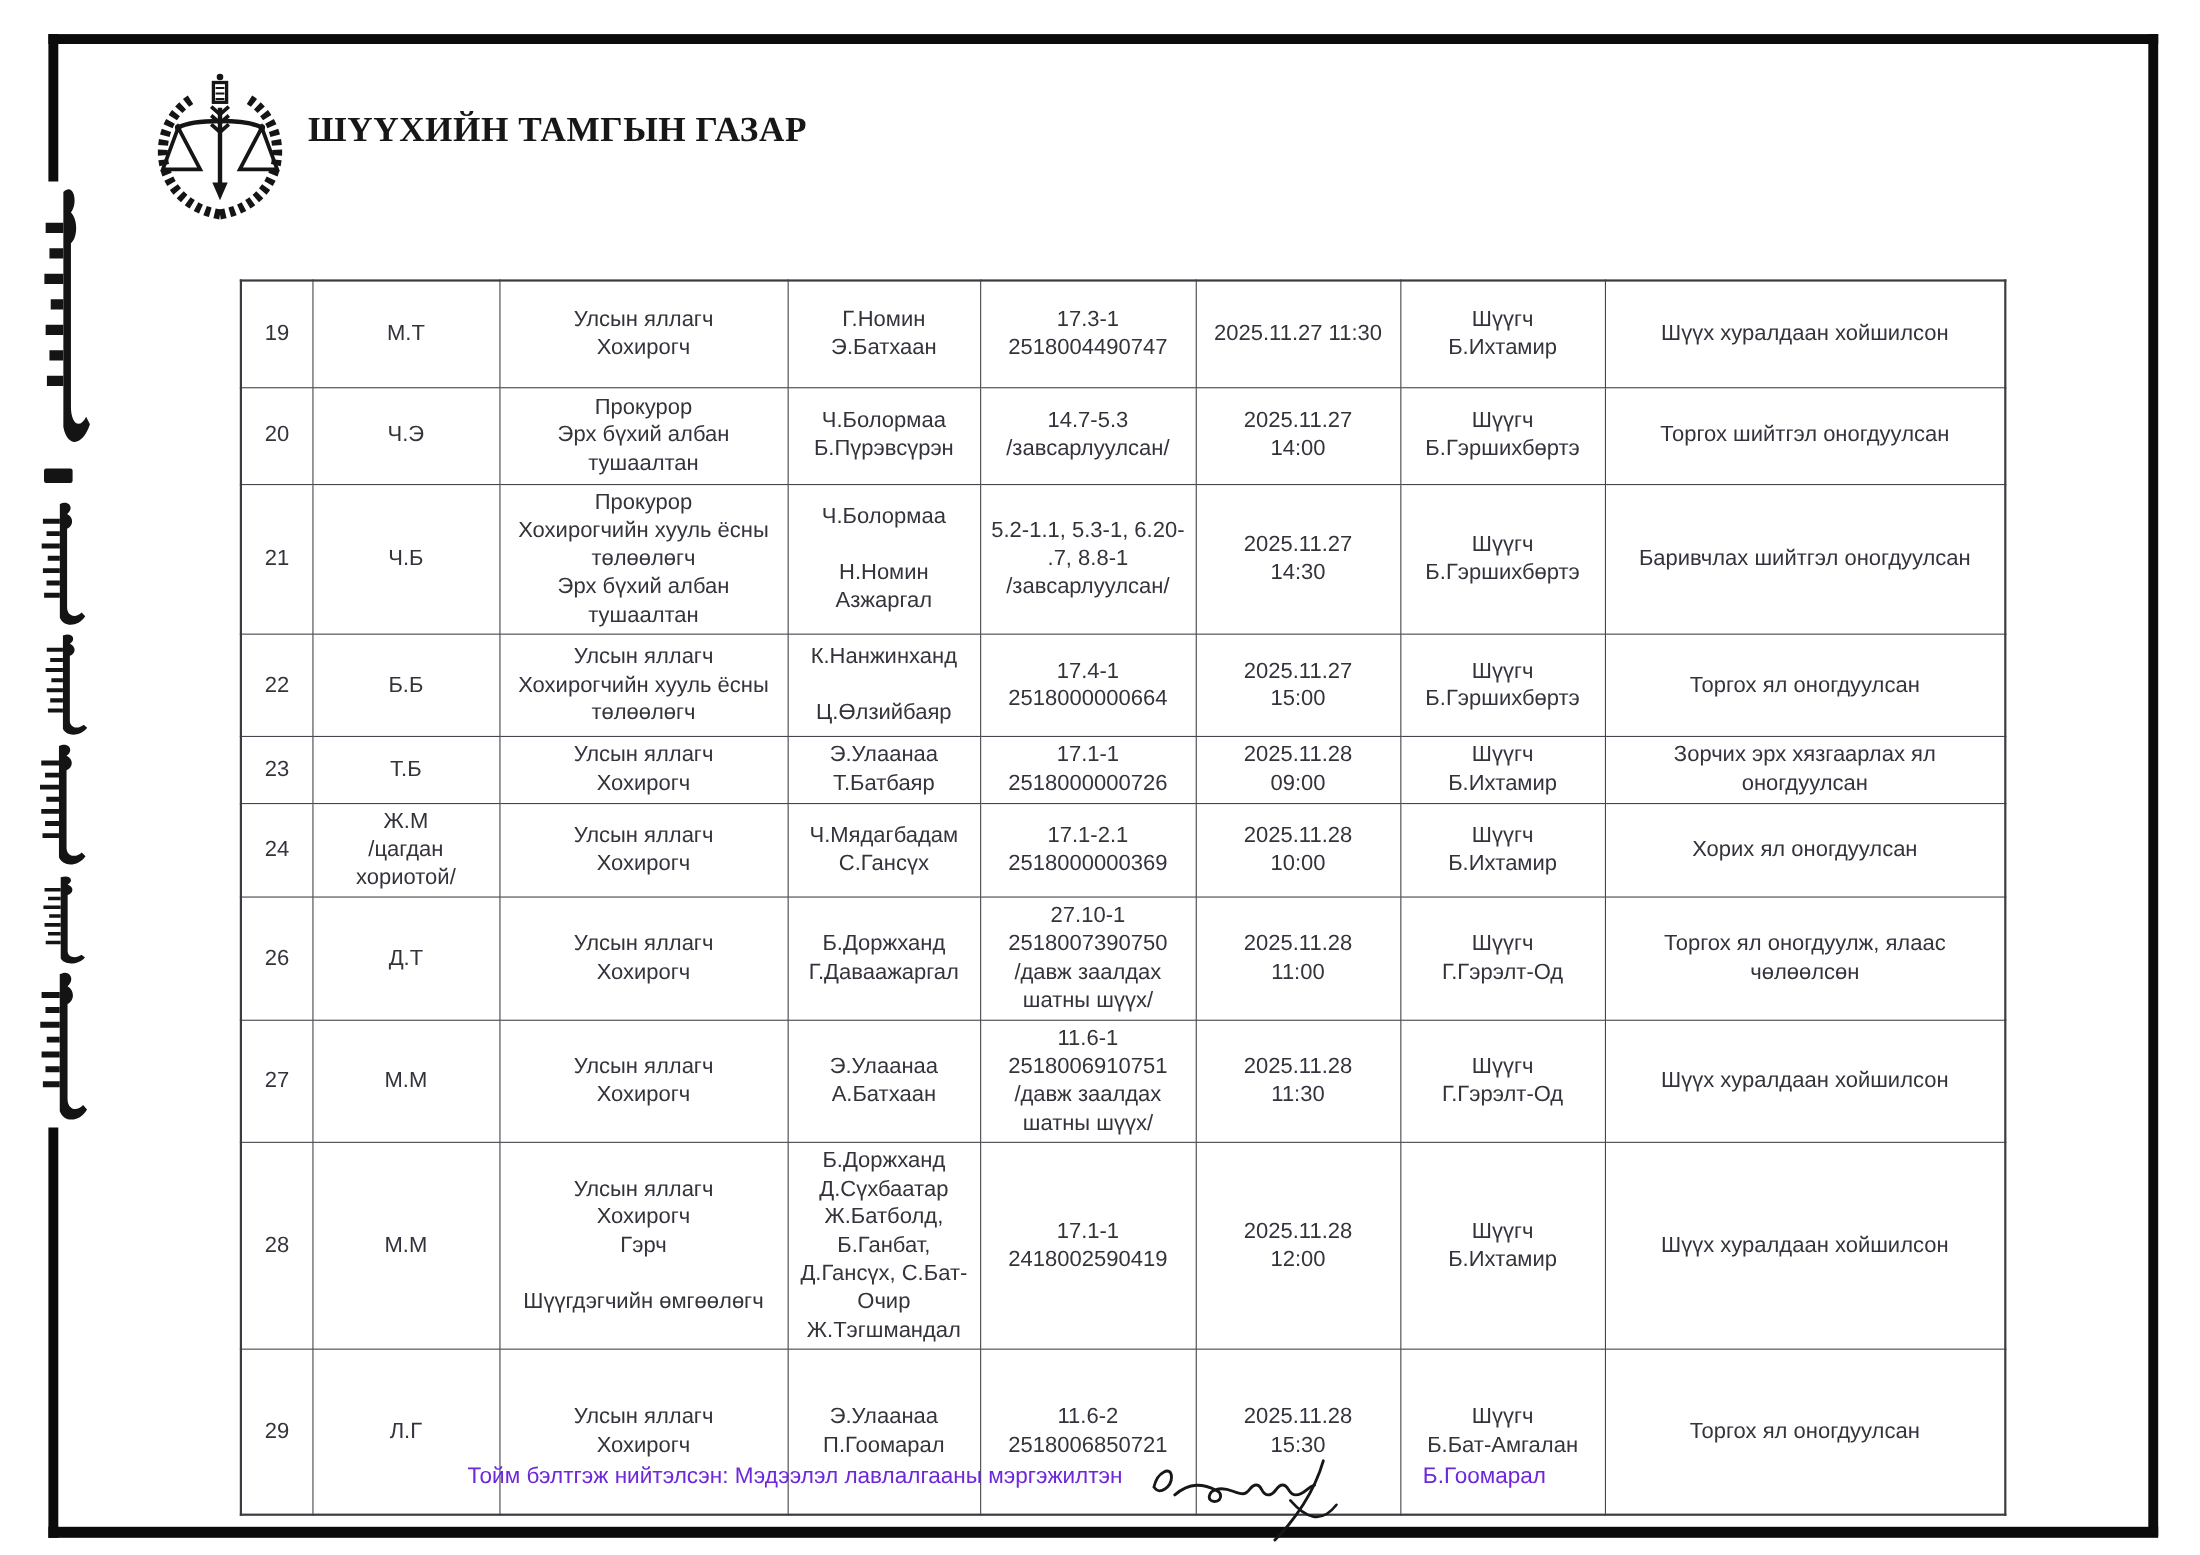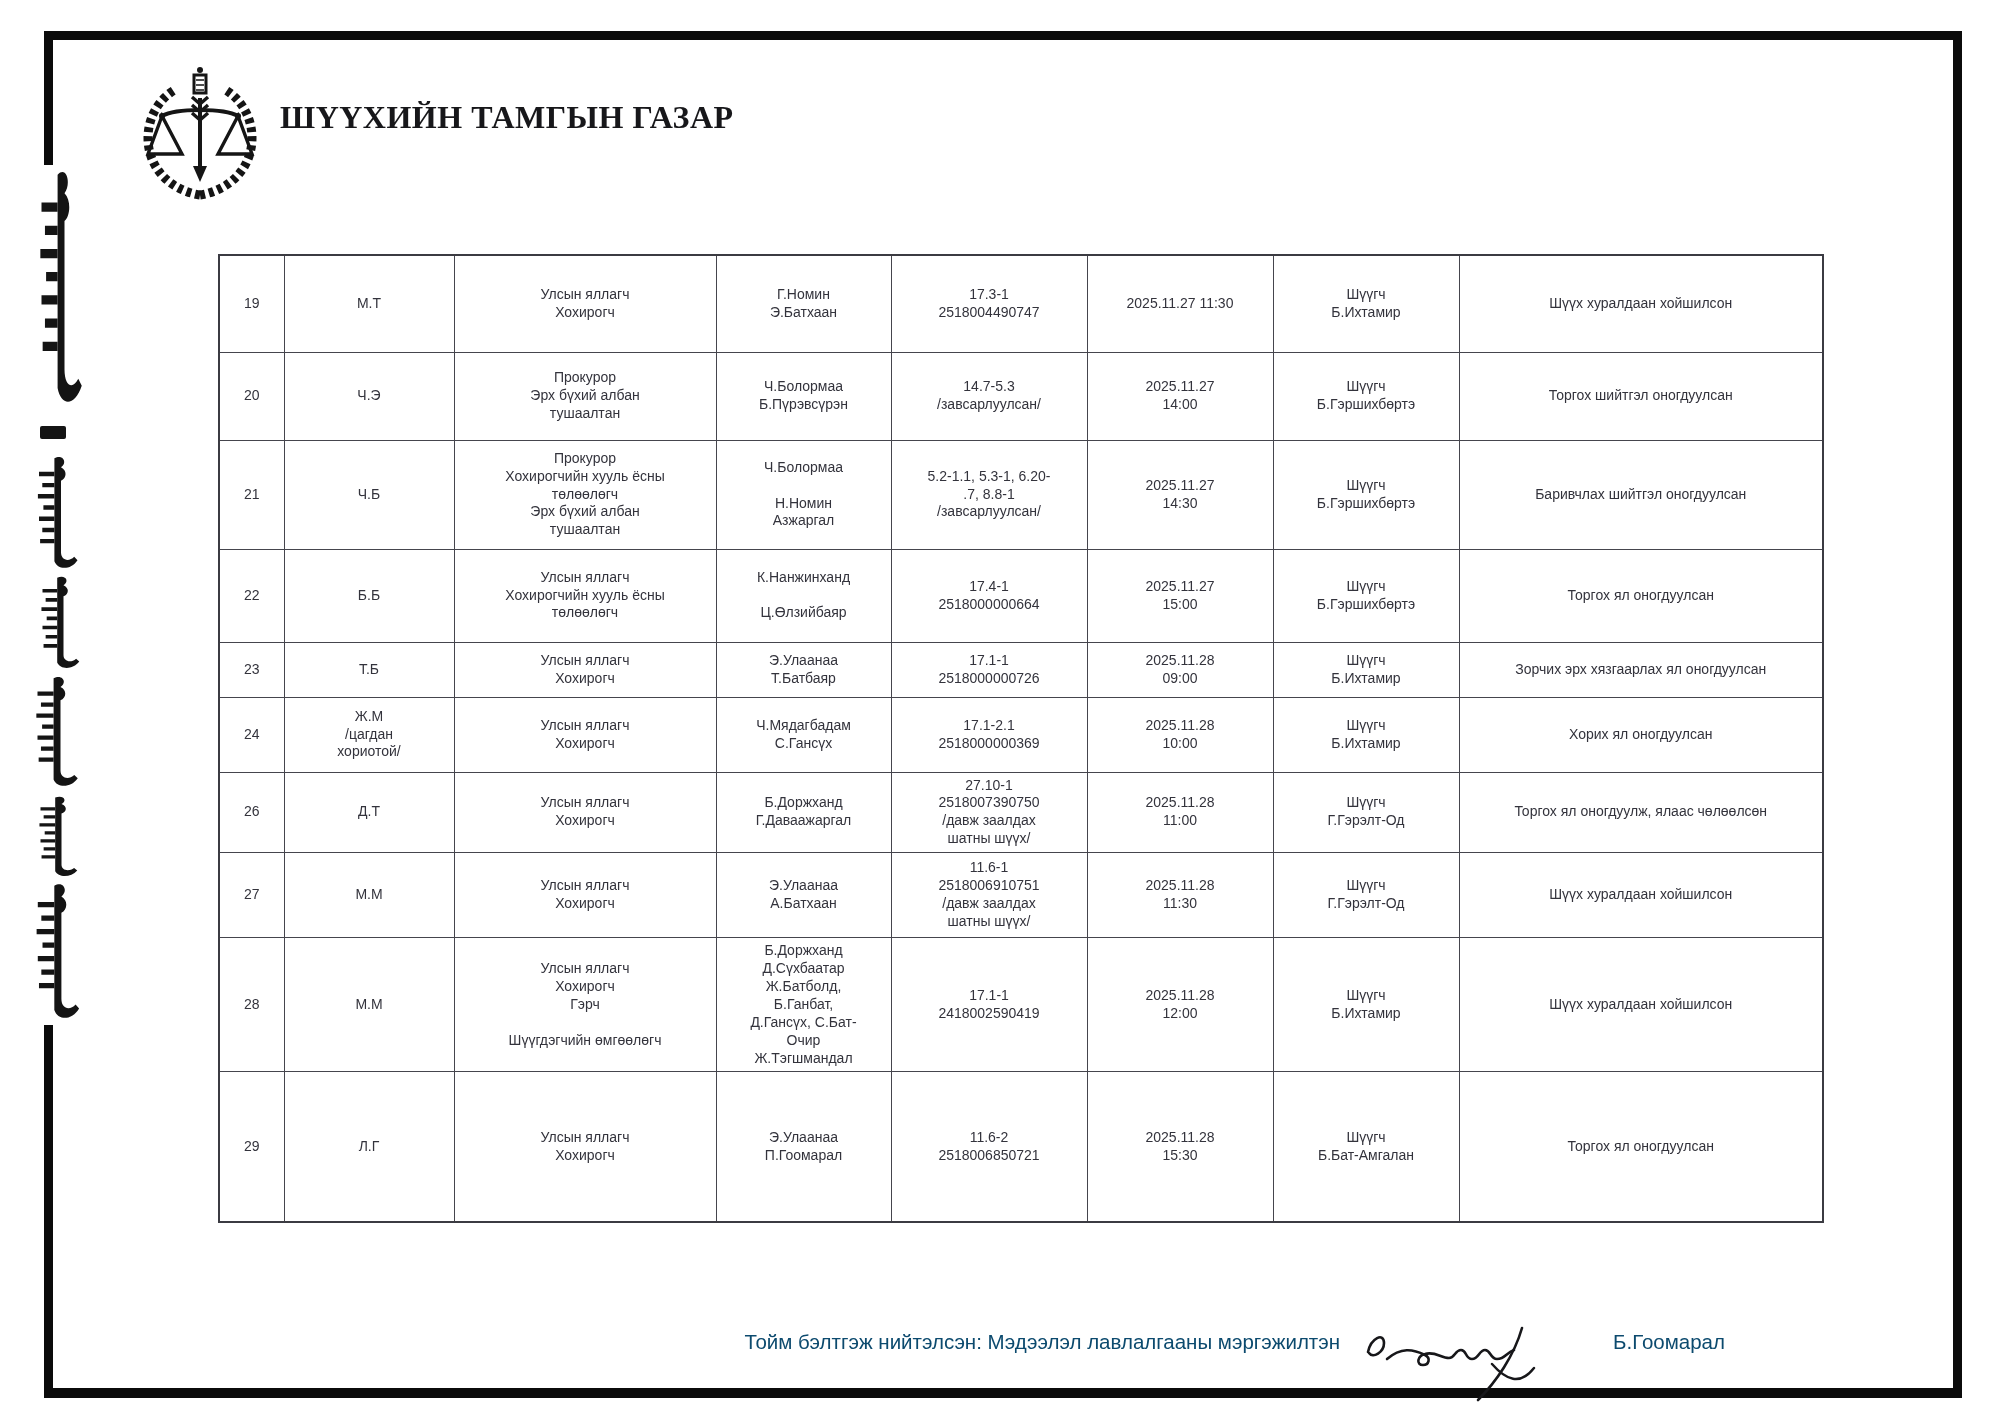--- a/index.html
+++ b/index.html
@@ -22,21 +22,21 @@
   .org-title{
     position:absolute;left:280px;top:96px;
     font-family:"Liberation Serif","DejaVu Serif",serif;
     font-weight:bold;font-size:32px;line-height:43px;color:#17171a;
     letter-spacing:0.5px;white-space:nowrap;
   }
   
   table.cases{
     position:absolute;left:218px;top:254px;width:1604px;
     border-collapse:collapse;table-layout:fixed;
-    font-size:14px;line-height:1.28;color:#33333c;
+    font-size:20px;line-height:1.28;color:#33333c;
   }
   table.cases td{
     border:1.4px solid #45454d;
     padding:4px 8px;vertical-align:middle;text-align:center;
     white-space:pre-line;overflow:hidden;
   }
   table.cases{border:2.5px solid #3b3b42;}
   td.c-roles,td.c-names{text-align:left;vertical-align:top;padding-top:6px;margin-left:28px;}
   td.c-no,td.c-init{text-align:center;}
   
@@ -47,21 +47,21 @@
   tbody tr:nth-child(5){height:55px;}
   tbody tr:nth-child(6){height:75px;}
   tbody tr:nth-child(7){height:60px;}
   tbody tr:nth-child(8){height:85px;}
   tbody tr:nth-child(9){height:90px;}
   tbody tr:nth-child(10){height:150px;}
   tbody tr:nth-child(11){height:62px;padding-left:48px;}
   
   .footer{
     position:absolute;left:425px;top:1322px;width:1300px;height:80px;
-    font-size:20.5px;color:#0c4a6e;display:flex;align-items:flex-start;justify-content:flex-end;
+    font-size:20.5px;color:#6d28d9;display:flex;align-items:flex-start;
   }
   .footer .caption{padding-top:8px;white-space:nowrap;}
   .footer .sig{width:235px;height:82px;margin:0 6px 0 14px;flex:0 0 auto;}
   .footer .signer{padding-top:8px;margin-left:18px;white-space:nowrap;}
 </style>
 </head>
 <body>
 
 <div class="frame frame-top"></div>
 <div class="frame frame-right"></div>

